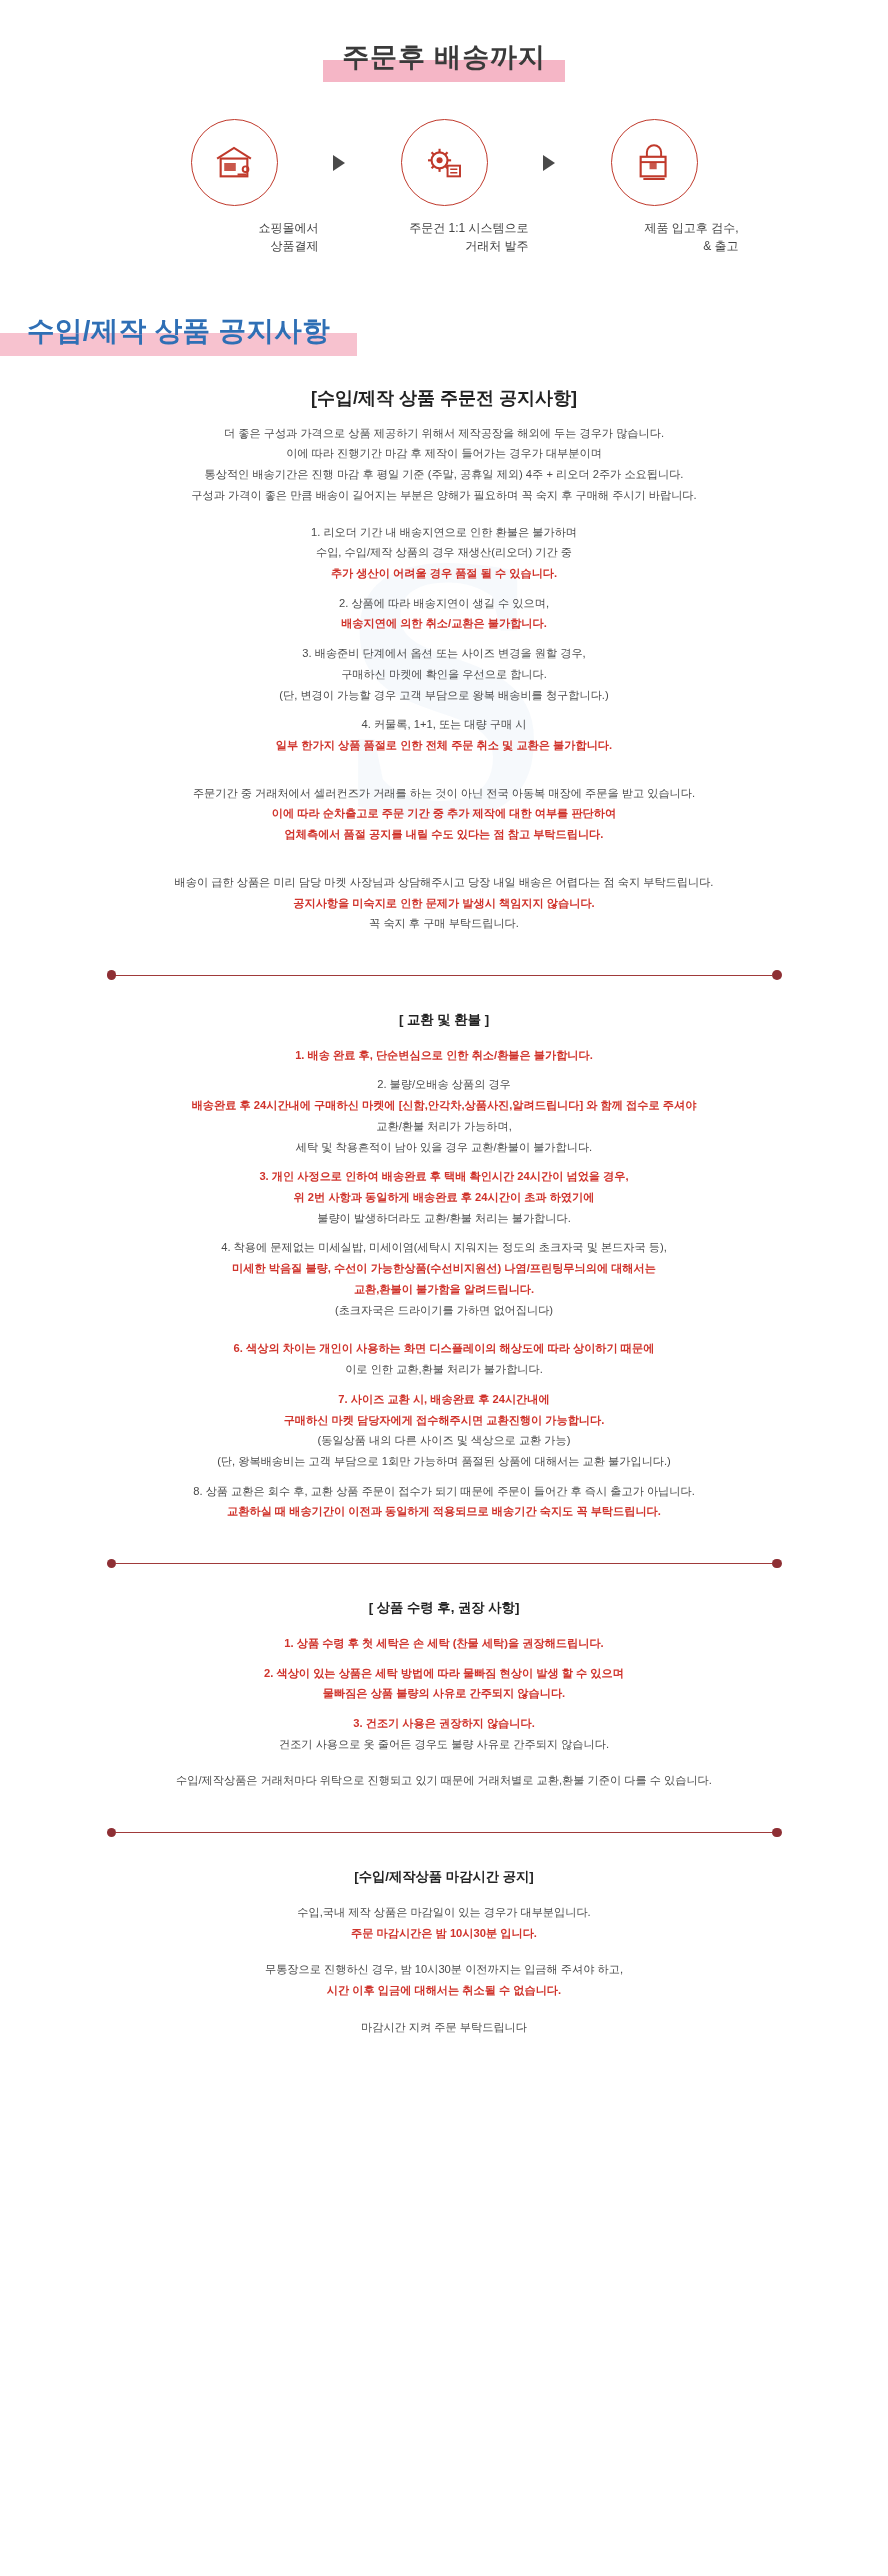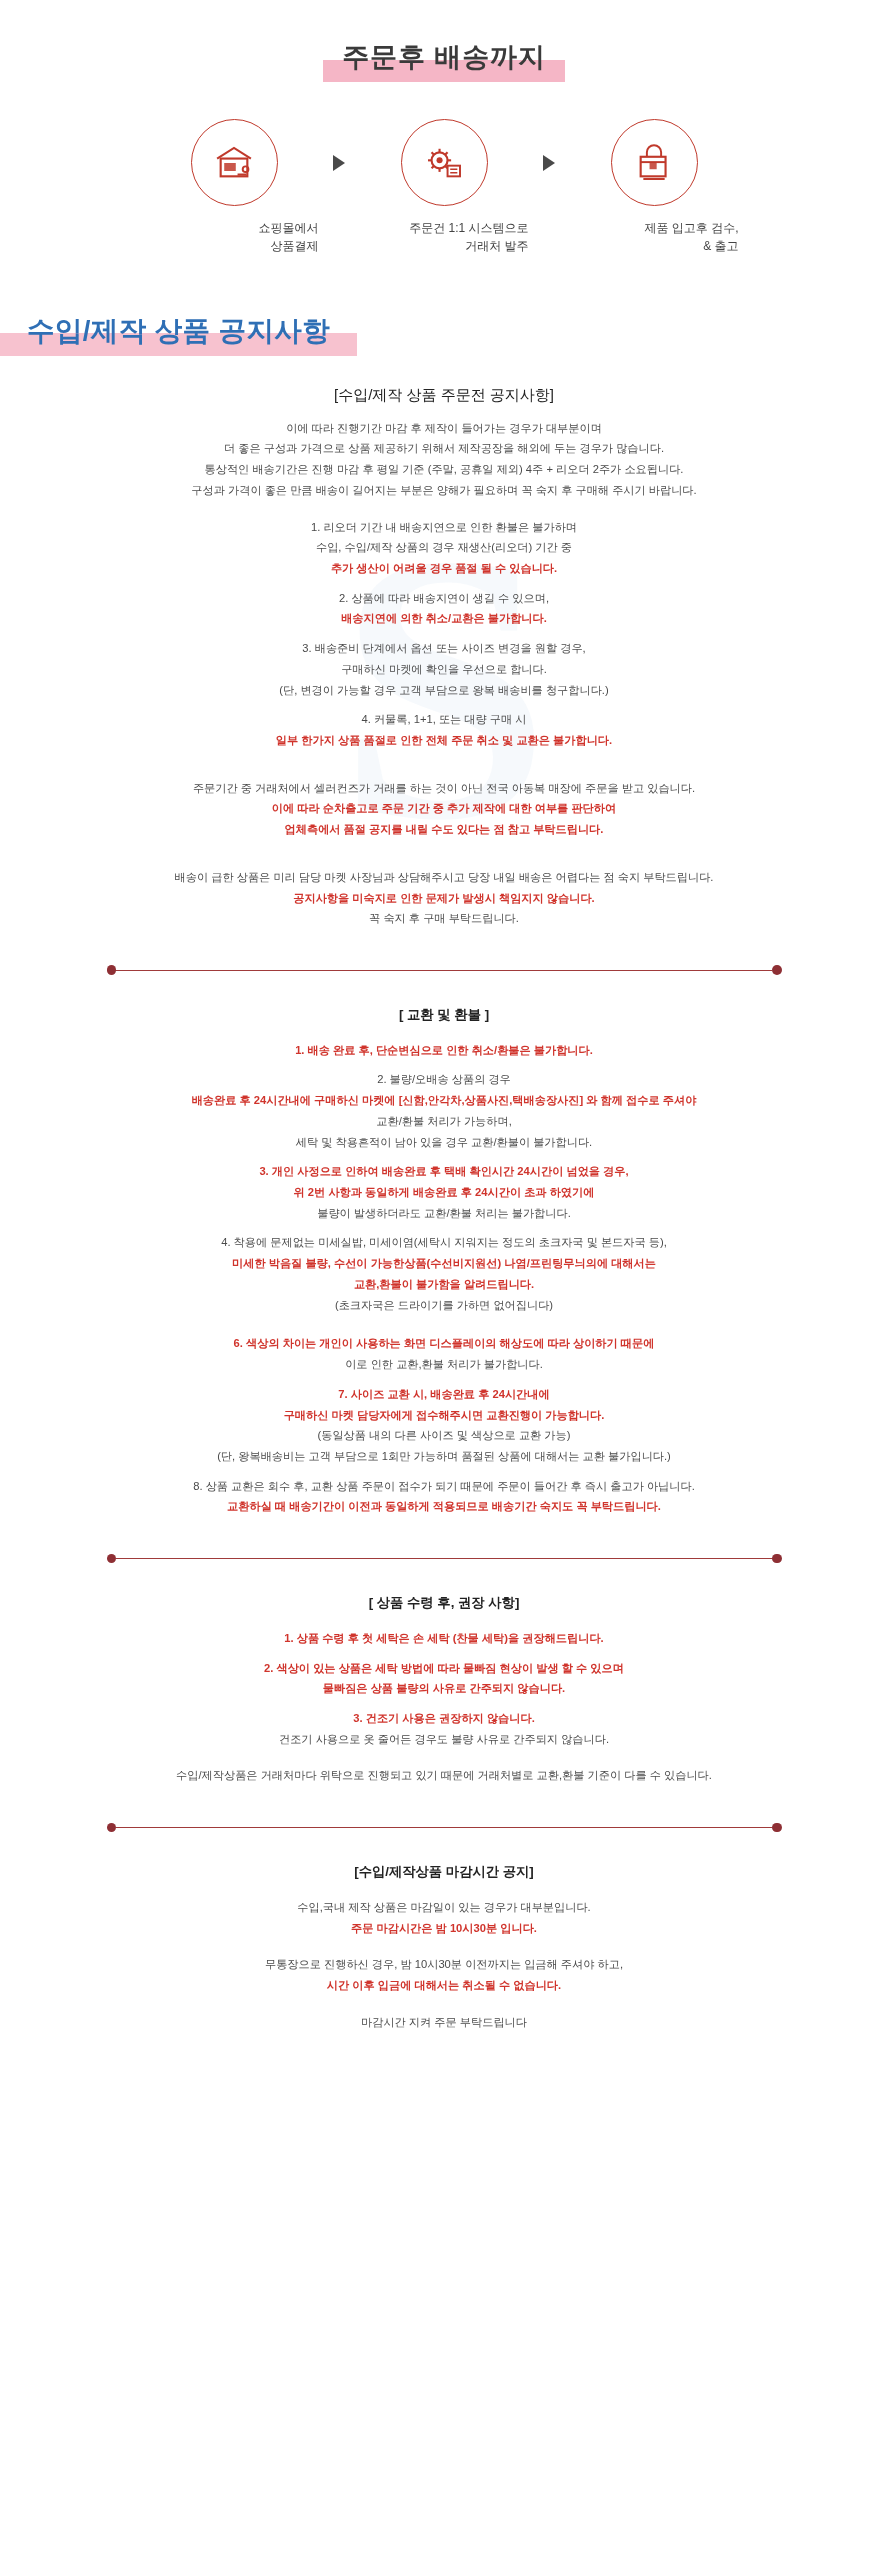--- a/index.html
+++ b/index.html
@@ -113,22 +113,22 @@
   
   .content {
     position: relative;
     z-index: 2;
     width: 728px;
     margin: 0 auto;
     text-align: center;
   }
   .blk { margin-top: 30px; }
   .blk-title {
-    font-size: 15px;
-    font-weight: normal;
+    font-size: 18px;
+    font-weight: bold;
     color: #222;
     margin-bottom: 12.4px;
   }
   .line {
     font-size: 11.2px;
     line-height: 1.85;
     color: #4a4a4a;
   }
   .line.redb { color: #d0342c; font-weight: bold; }
   .gap { height: 16px; }
@@ -242,22 +242,22 @@
   </div>
 
   <div class="section-title-wrap">
     <span class="section-title">수입/제작 상품 공지사항</span>
   </div>
 
   <div class="content">
     <div class="blk">
       <div class="blk-title">[수입/제작 상품 주문전 공지사항]</div>
       <div>
+        <div class="line">더 좋은 구성과 가격으로 상품 제공하기 위해서 제작공장을 해외에 두는 경우가 많습니다.</div>
         <div class="line">이에 따라 진행기간 마감 후 제작이 들어가는 경우가 대부분이며</div>
-        <div class="line">더 좋은 구성과 가격으로 상품 제공하기 위해서 제작공장을 해외에 두는 경우가 많습니다.</div>
         <div class="line">통상적인 배송기간은 진행 마감 후 평일 기준 (주말, 공휴일 제외) 4주 + 리오더 2주가 소요됩니다.</div>
         <div class="line">구성과 가격이 좋은 만큼 배송이 길어지는 부분은 양해가 필요하며 꼭 숙지 후 구매해 주시기 바랍니다.</div>
       </div>
       <div class="gap"></div>
 
       <div>
         <div class="line">1. 리오더 기간 내 배송지연으로 인한 환불은 불가하며</div>
         <div class="line">수입, 수입/제작 상품의 경우 재생산(리오더) 기간 중</div>
         <div class="line redb">추가 생산이 어려울 경우 품절 될 수 있습니다.</div>
       </div>
@@ -302,21 +302,21 @@
 
   <div class="content">
     <div class="sec-head">[ 교환 및 환불 ]</div>
 
     <div>
       <div class="line redb">1. 배송 완료 후, 단순변심으로 인한 취소/환불은 불가합니다.</div>
     </div>
     <div class="gap-s"></div>
     <div>
       <div class="line">2. 불량/오배송 상품의 경우</div>
-      <div class="line redb">배송완료 후 24시간내에 구매하신 마켓에 [신함,안각차,상품사진,택배송장사진] 와 함께 접수로 주셔야</div>
+      <div class="line redb">배송완료 후 24시간내에 구매하신 마켓에 [신함,안각차,상품사진,알려드립니다] 와 함께 접수로 주셔야</div>
       <div class="line">교환/환불 처리가 가능하며,</div>
       <div class="line">세탁 및 착용흔적이 남아 있을 경우 교환/환불이 불가합니다.</div>
     </div>
     <div class="gap-s"></div>
     <div>
       <div class="line redb">3. 개인 사정으로 인하여 배송완료 후 택배 확인시간 24시간이 넘었을 경우,</div>
       <div class="line redb">위 2번 사항과 동일하게 배송완료 후 24시간이 초과 하였기에</div>
       <div class="line">불량이 발생하더라도 교환/환불 처리는 불가합니다.</div>
     </div>
     <div class="gap-s"></div>

